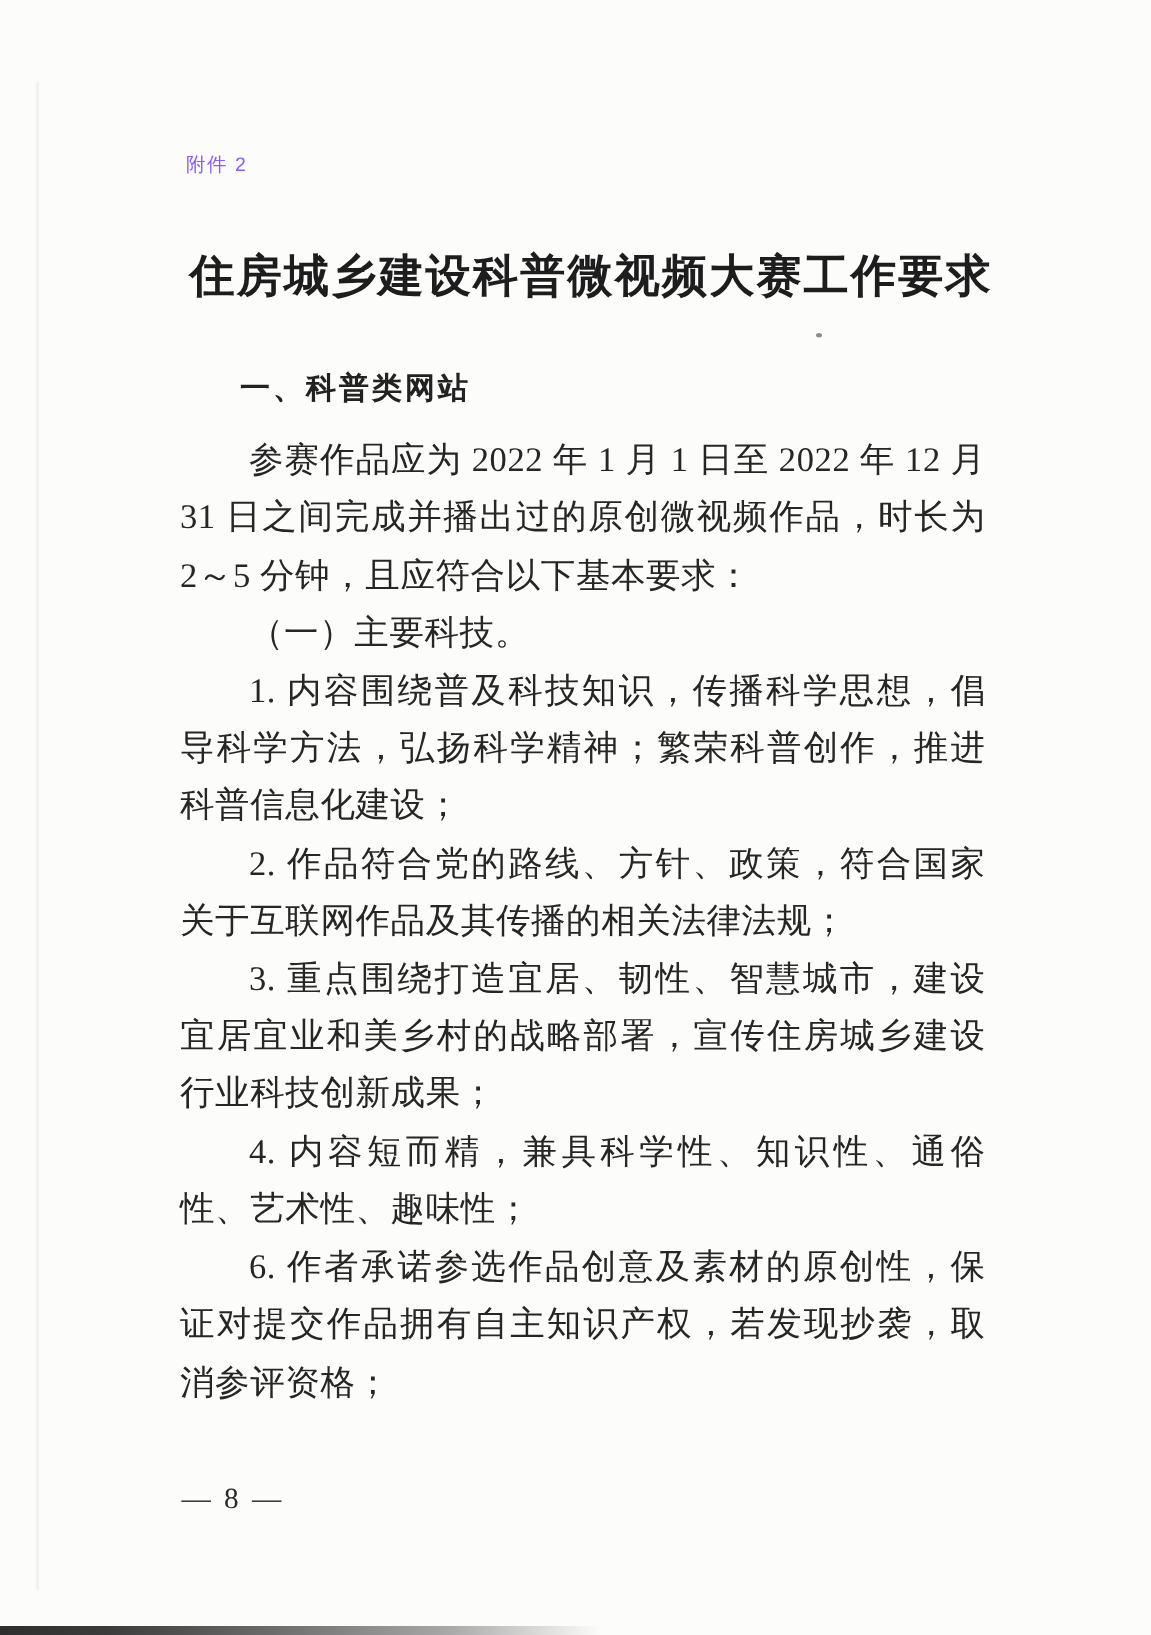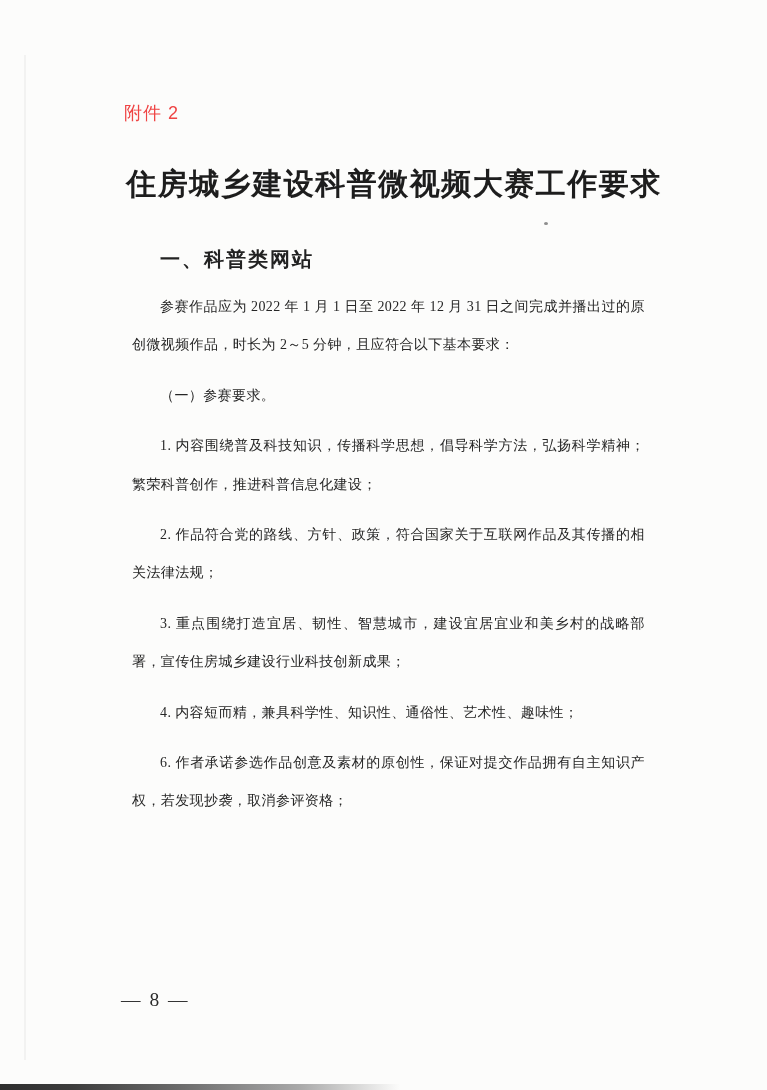--- a/index.html
+++ b/index.html
@@ -41,24 +41,24 @@
     width: 4px;
     height: 3px;
     background: #8d8d8d;
     border-radius: 50%;
   }
   .attachment {
     position: absolute;
     left: 124px;
     top: 101px;
     font-family: "Liberation Sans", sans-serif;
-    font-size: 18px;
+    font-size: 13px;
     font-weight: 500;
     letter-spacing: 1px;
-    color: #ef4444;
+    color: #8b5cf6;
   }
   .title {
     position: absolute;
     left: 120px;
     width: 540px;
     top: 160px;
     margin: 4px;
     text-align: center;
     font-family: "Liberation Serif", serif;
     font-size: 30px;
@@ -76,25 +76,25 @@
   .section-heading {
     margin: 0 0 0 40px;
     font-family: "Liberation Sans", sans-serif;
     font-size: 20px;
     font-weight: 700;
     line-height: 42px;
     letter-spacing: 2px;
     color: #222222;
   }
   .content p {
-    margin: 12px;
+    margin: 0;
     text-indent: 2em;
     text-align: justify;
     font-family: "Liberation Serif", serif;
-    font-size: 14px;
+    font-size: 23px;
     line-height: 38.4px;
     letter-spacing: 0.4px;
     color: #262626;
   }
   .content p.first-body {
     margin-top: 8px;
   }
   .footer-page-number {
     position: absolute;
     left: 121px;
@@ -113,21 +113,21 @@
   <div class="scan-fold"></div>
 
   <div class="attachment">附件 2</div>
 
   <h1 class="title">住房城乡建设科普微视频大赛工作要求</h1>
 
   <div class="content">
     <h2 class="section-heading">一、科普类网站</h2>
 
     <p class="first-body">参赛作品应为 2022 年 1 月 1 日至 2022 年 12 月 31 日之间完成并播出过的原创微视频作品，时长为 2～5 分钟，且应符合以下基本要求：</p>
-    <p>（一）参赛要求。</p>
+    <p>（一）主要科技。</p>
     <p>1. 内容围绕普及科技知识，传播科学思想，倡导科学方法，弘扬科学精神；繁荣科普创作，推进科普信息化建设；</p>
     <p>2. 作品符合党的路线、方针、政策，符合国家关于互联网作品及其传播的相关法律法规；</p>
     <p>3. 重点围绕打造宜居、韧性、智慧城市，建设宜居宜业和美乡村的战略部署，宣传住房城乡建设行业科技创新成果；</p>
     <p>4. 内容短而精，兼具科学性、知识性、通俗性、艺术性、趣味性；</p>
     <p>6. 作者承诺参选作品创意及素材的原创性，保证对提交作品拥有自主知识产权，若发现抄袭，取消参评资格；</p>
   </div>
 
   <div class="footer-page-number">— 8 —</div>
 
   <div class="speck"></div>

